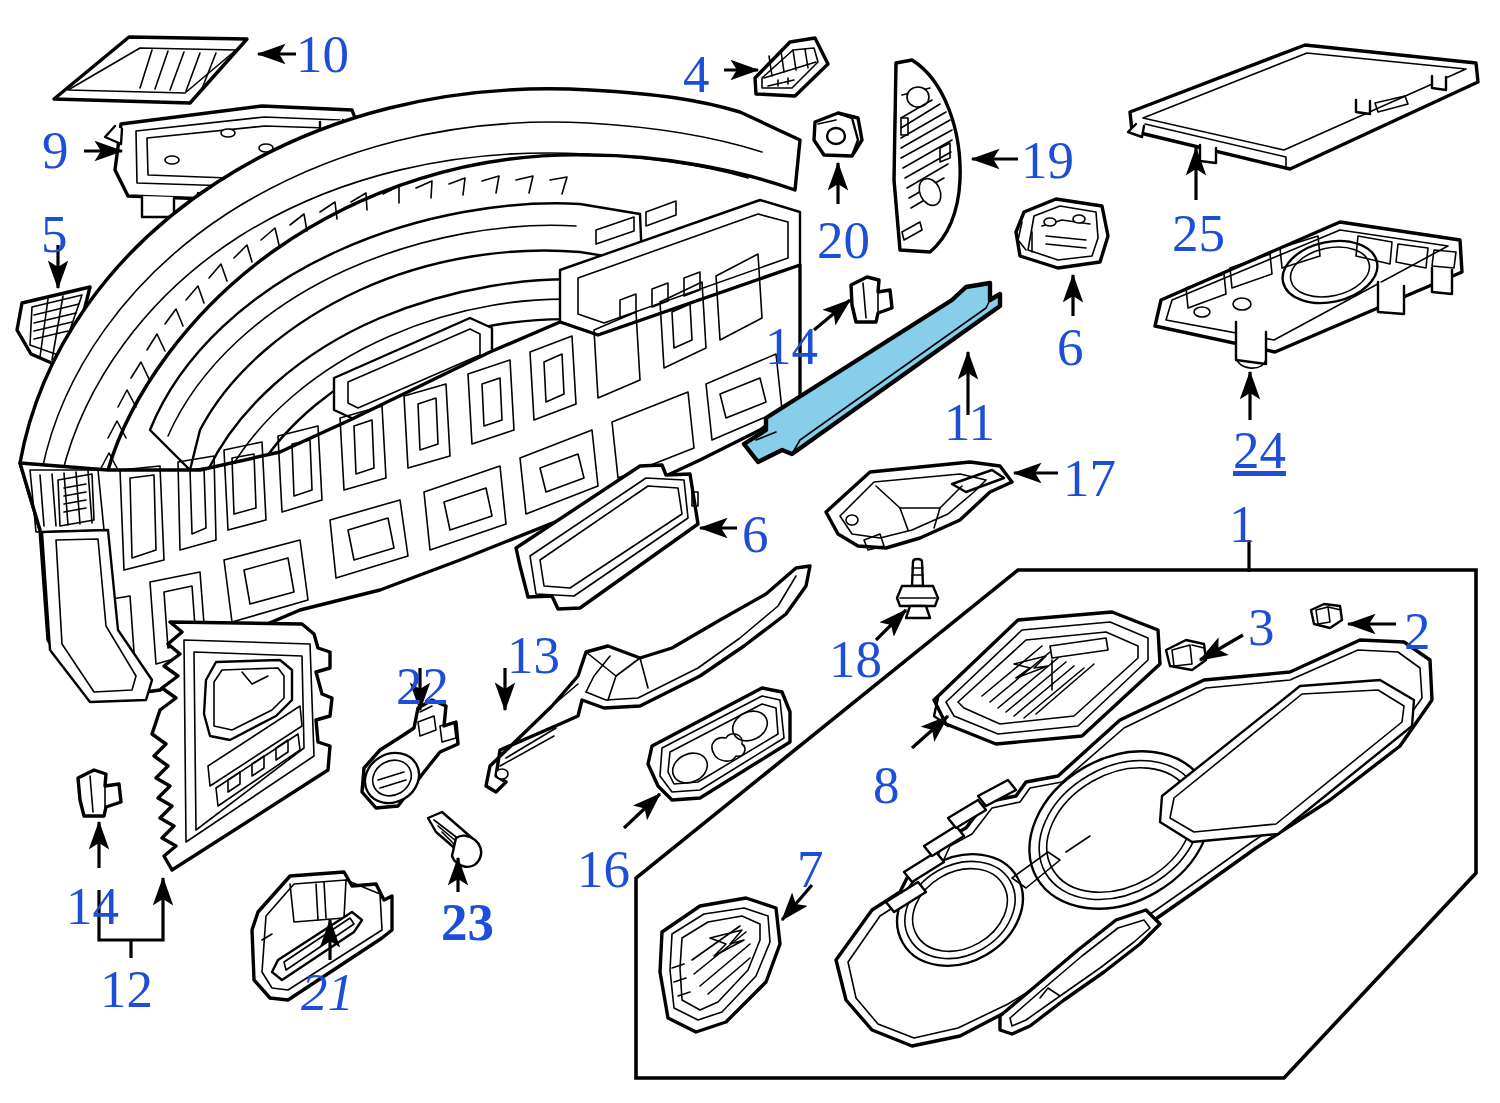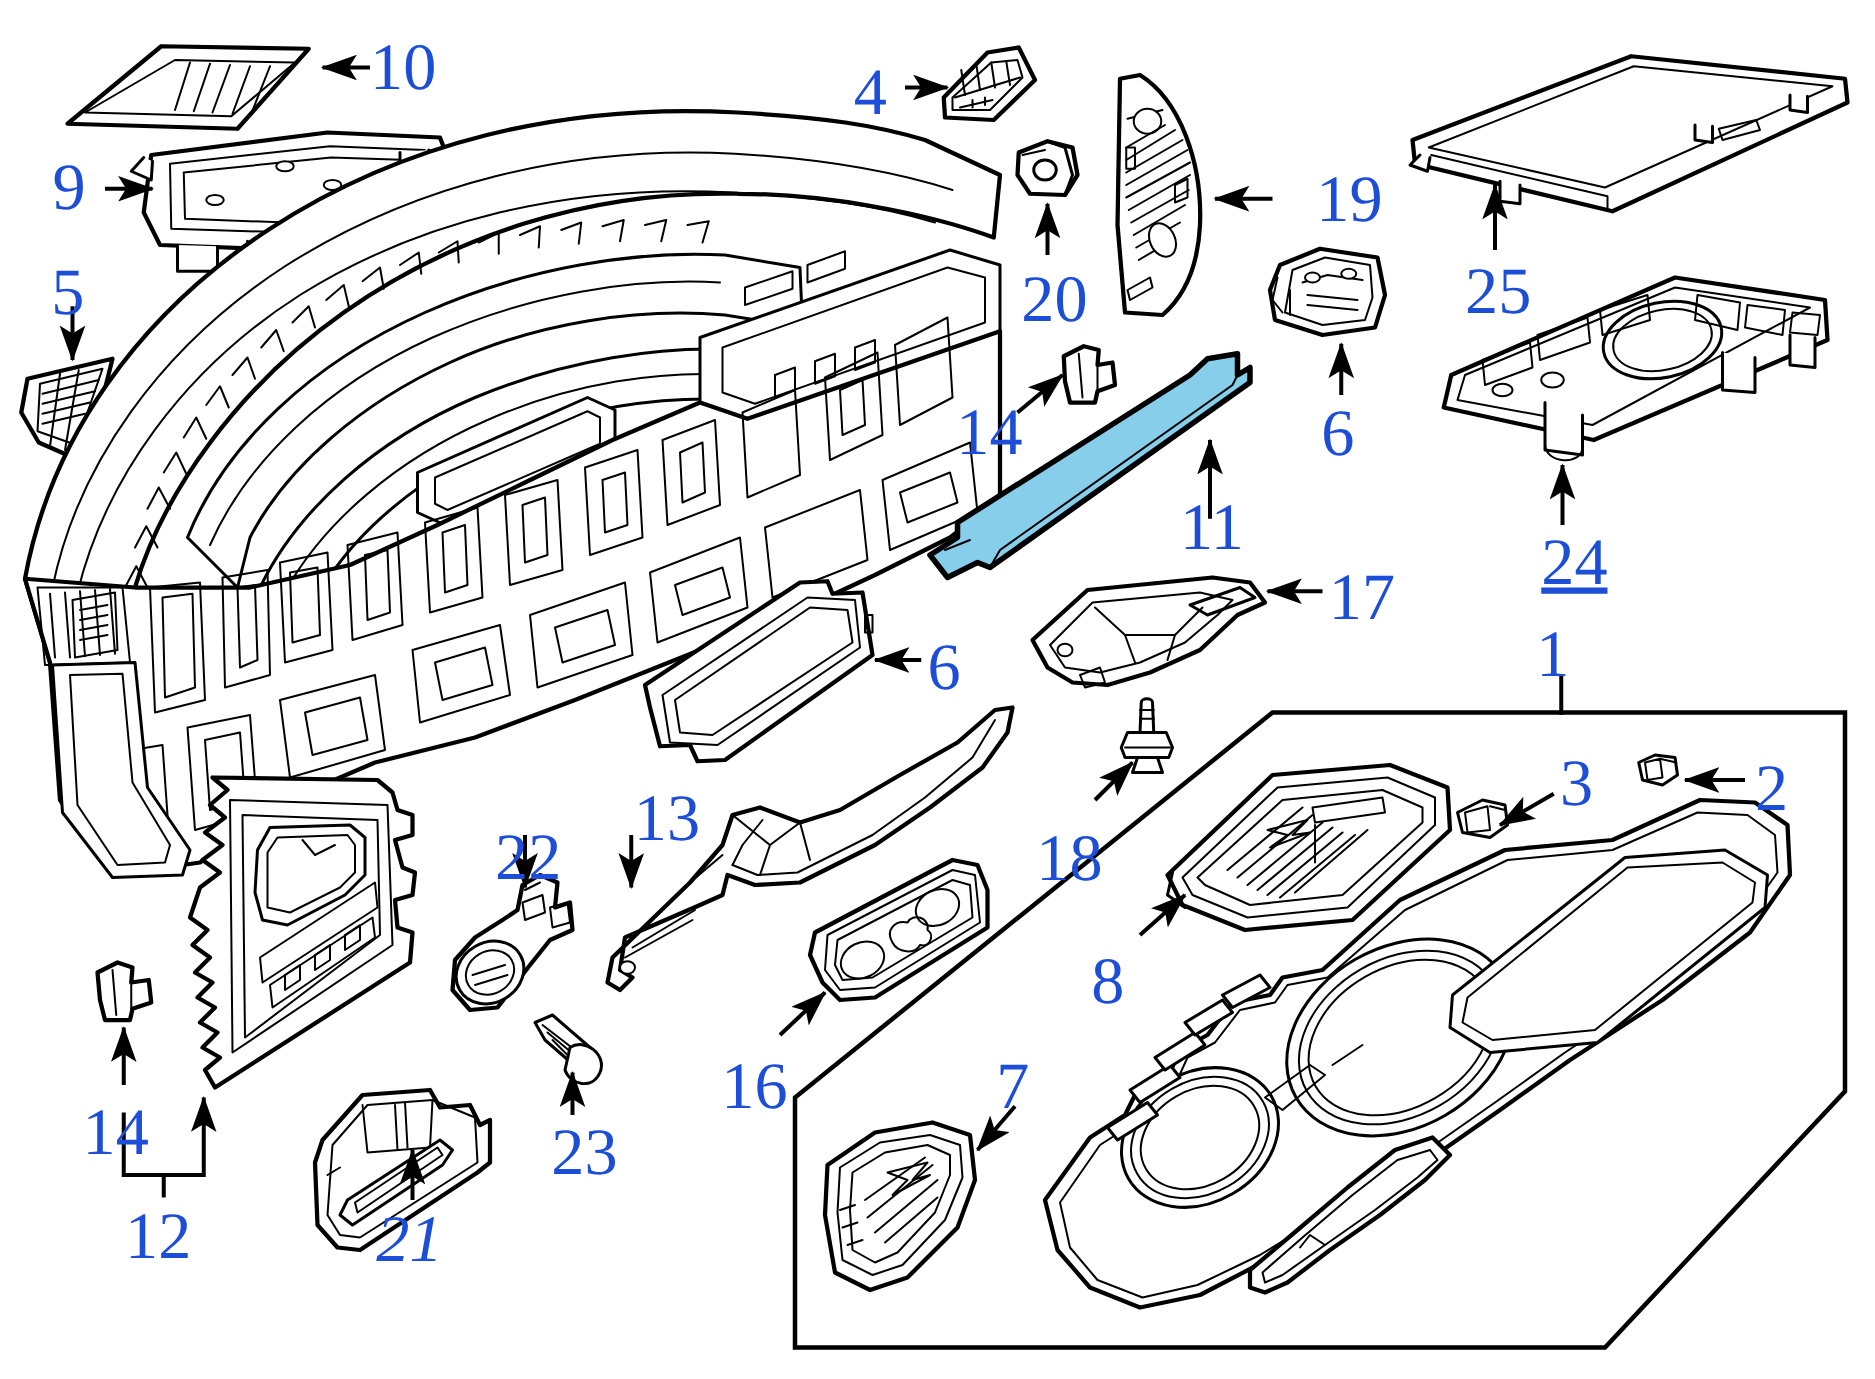--- a/index.html
+++ b/index.html
@@ -586,23 +586,23 @@
     <span class="callout" style="left:42px;top:124px;">9</span>
     <span class="callout" style="left:296px;top:28px;">10</span>
     <span class="callout" style="left:944px;top:396px;">11</span>
     <span class="callout" style="left:100px;top:963px;">12</span>
     <span class="callout" style="left:487px;top:629px;margin-left:20px;">13</span>
     <span class="callout" style="left:765px;top:320px;">14</span>
     <span class="callout" style="left:66px;top:880px;">14</span>
     <span class="callout" style="left:742px;top:508px;">6</span>
     <span class="callout" style="left:577px;top:843px;">16</span>
     <span class="callout" style="left:1063px;top:452px;">17</span>
-    <span class="callout" style="left:829px;top:633px;margin-top:28px;">18</span>
-    <span class="callout" style="left:1021px;top:134px;margin-left:32px;">19</span>
+    <span class="callout" style="left:829px;top:633px;">18</span>
+    <span class="callout" style="left:1021px;top:134px;">19</span>
     <span class="callout" style="left:817px;top:214px;">20</span>
     <span class="callout" style="left:301px;top:966px;font-style:italic;">21</span>
     <span class="callout" style="left:396px;top:628px;margin-top:32px;">22</span>
-    <span class="callout" style="left:441px;top:896px;">23</span>
+    <span class="callout" style="left:441px;top:896px;font-weight:bold;">23</span>
     <span class="callout" style="left:1233px;top:424px;text-decoration:underline;">24</span>
     <span class="callout" style="left:1172px;top:207px;">25</span>
   </div>
 
 </div>
 
 </body></html>

